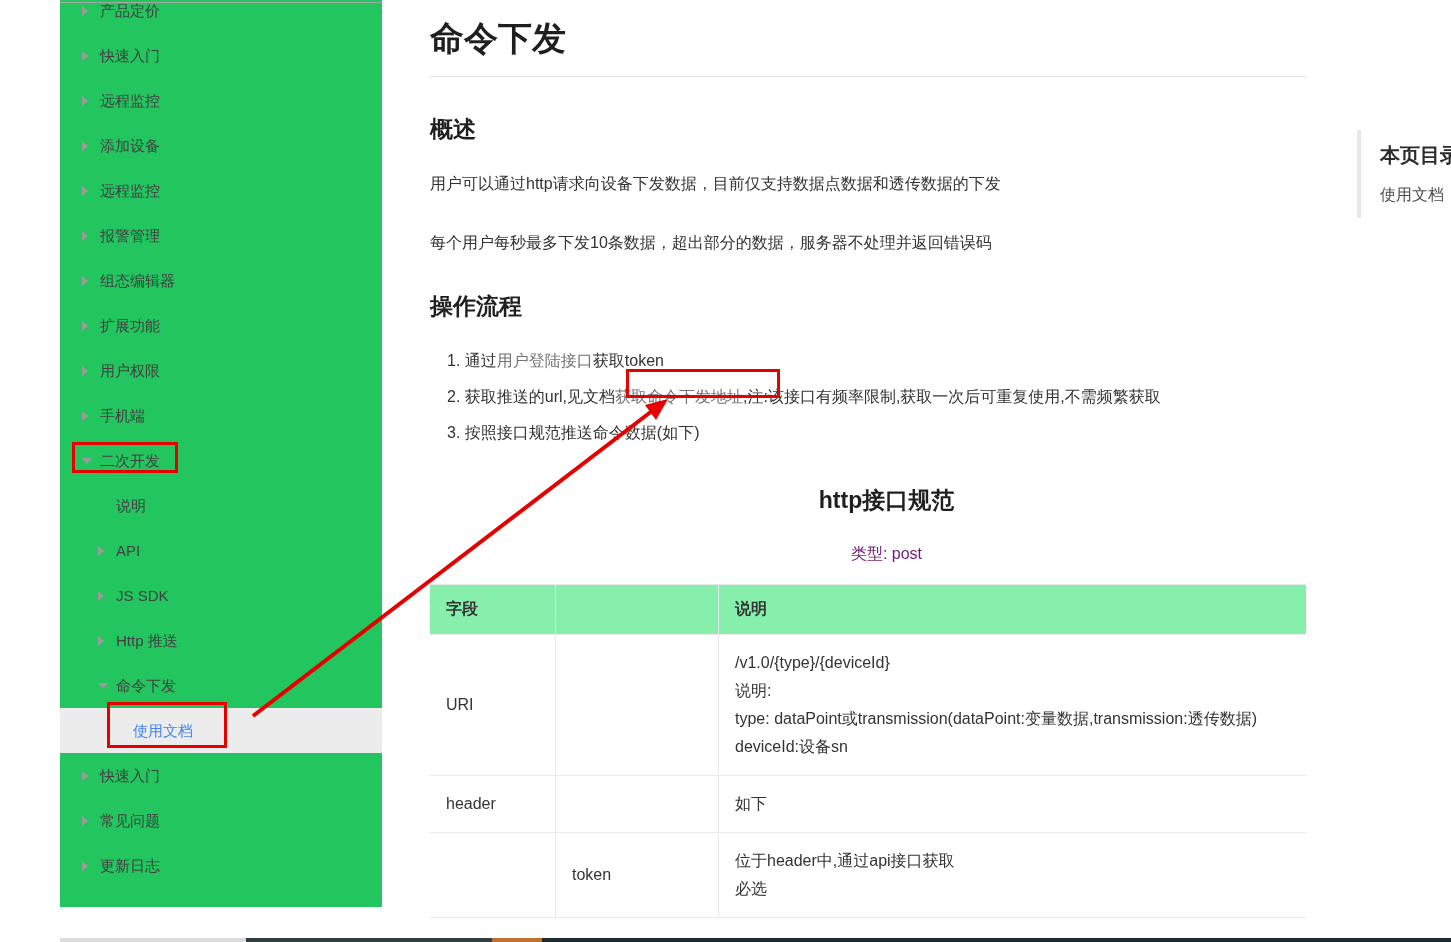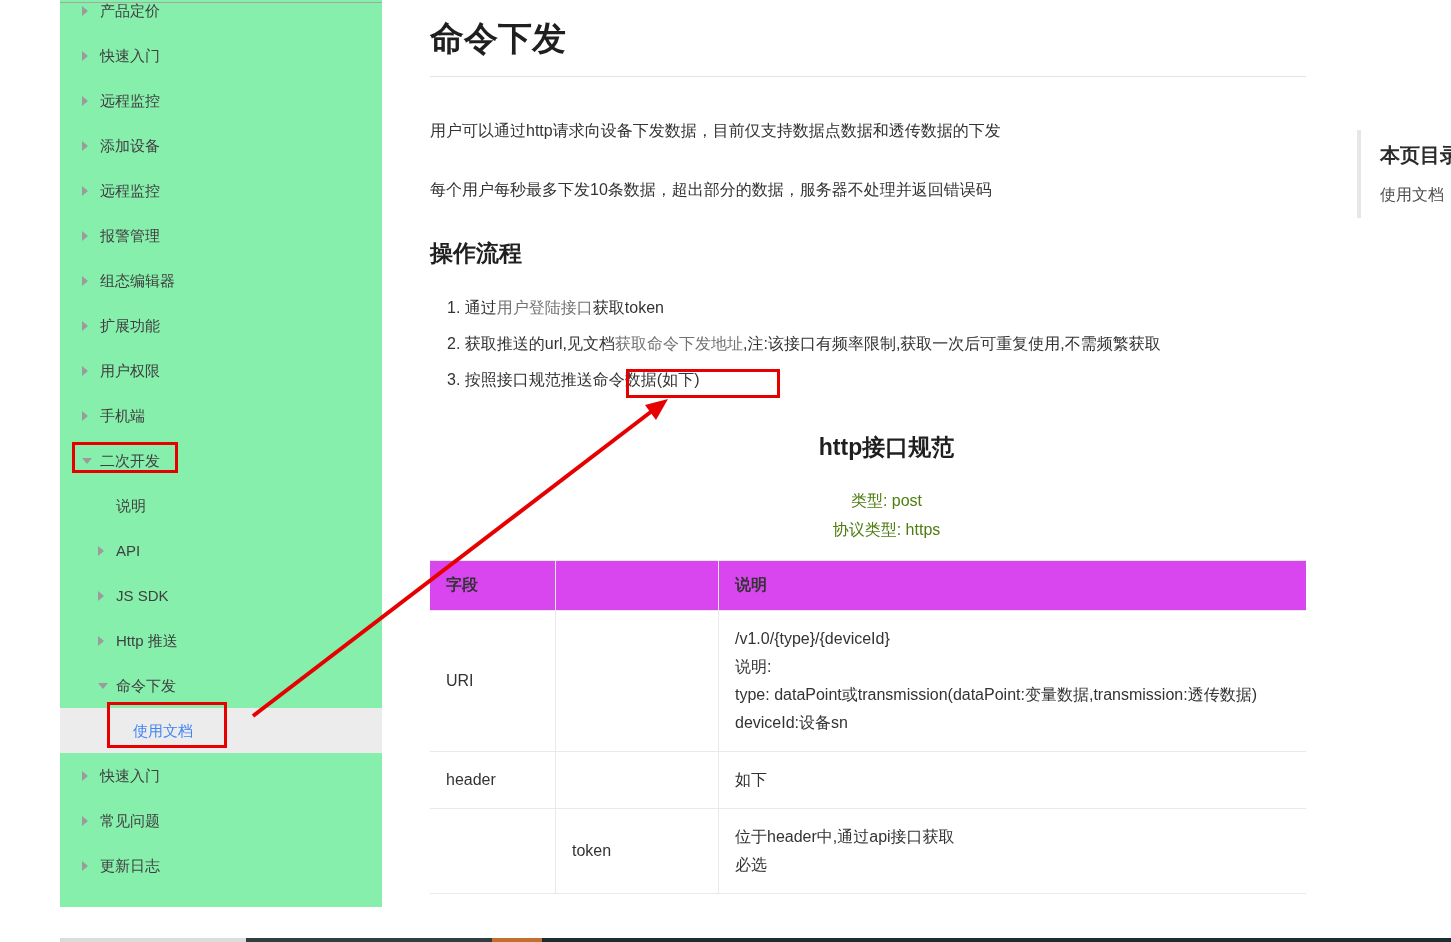--- a/index.html
+++ b/index.html
@@ -5,21 +5,21 @@
   html,body{margin:0;padding:0;}
   body{
     width:1451px;height:942px;position:relative;overflow:hidden;
     background:#ffffff;
     font-family:"Liberation Sans","DejaVu Sans",sans-serif;
     color:#333;
   }
   
   .sidebar{
     position:absolute;left:60px;top:0;width:322px;height:907px;
-    background:#86efac;overflow:hidden;
+    background:#22c55e;overflow:hidden;
   }
   .sidebar-topline{position:absolute;left:0;top:2px;width:100%;height:1px;background:#a6a6a6;}
   .sb-list{position:absolute;left:0;top:-12px;width:100%;}
   .sb-item{height:45px;line-height:45px;font-size:15px;color:#404040;display:flex;align-items:center;cursor:pointer;}
   .sb-item.lvl1{padding-left:22px;}
   .sb-item.lvl2{padding-left:38px;}
   .sb-item.lvl3{padding-left:73px;}
   .sb-item.active{background:#ececec;}
   .sb-item.active .sb-label{color:#4285f4;}
   .caret{display:inline-block;width:18px;flex:0 0 18px;}
@@ -31,38 +31,38 @@
     content:"";display:inline-block;width:0;height:0;
     border-top:6px solid #9b9b9b;border-left:5px solid transparent;border-right:5px solid transparent;
     vertical-align:2px;
   }
   .caret.hidden::before{content:"";}
   
   .main{position:absolute;left:430px;top:0;width:876px;}
   .page-title{font-size:34px;font-weight:bold;color:#1f1f1f;margin:16px 0 0 0;}
   .title-hr{height:1px;background:#e3e3e3;margin-top:14px;}
   .h2{font-size:23px;font-weight:bold;color:#1f1f1f;margin-top:37px;}
-  .para{font-size:16px;margin-top:44px;color:#333;}
+  .para{font-size:16px;margin-top:29px;color:#333;}
   .para + .para{margin-top:38px;}
   .steps{margin-top:21px;}
   .step{font-size:16px;line-height:36px;color:#333;padding-left:17px;}
   .step .olink{color:#737373;cursor:pointer;}
   .spec{margin-left:37px;text-align:center;}
   .h3{font-size:23px;font-weight:bold;color:#1f1f1f;margin-top:34px;}
-  .meta-line{font-size:16px;line-height:29px;color:#4d7c0f;}
+  .meta-line{font-size:16px;line-height:29px;color:#701a75;}
   .spec-meta{margin-top:16px;}
   
   table.spec-table{border-collapse:collapse;width:876px;margin-top:16px;table-layout:fixed;}
   .spec-table th,.spec-table td{
     font-size:16px;color:#333;text-align:left;font-weight:normal;
     padding:14px 14px 14px 16px;vertical-align:middle;
     border-top:1px solid #e9e9e9;border-bottom:1px solid #e9e9e9;
     white-space:pre-line;
   }
-  .spec-table th{background:#d946ef;font-weight:bold;height:20px;}
+  .spec-table th{background:#86efac;font-weight:bold;height:20px;}
   .spec-table .c1{width:95px;border-right:1px solid #e9e9e9;}
   .spec-table .c2{width:132px;border-right:1px solid #e9e9e9;}
   .spec-table td.c3{line-height:28px;}
   .row-uri td{height:110px;}
   .row-header td{height:26px;}
   .row-token td{height:54px;}
   
   .toc{position:absolute;left:1357px;top:130px;width:94px;}
   .toc-bar{position:absolute;left:0;top:0;width:4px;height:88px;background:#e7e7e7;}
   .toc-title{position:absolute;left:23px;top:12px;font-size:20px;font-weight:bold;color:#2b2b2b;white-space:nowrap;}
@@ -166,35 +166,35 @@
         <span class="caret right"></span>
         <span class="sb-label">更新日志</span>
       </div>
   </div>
 </aside>
 
 <main class="main">
   <h1 class="page-title">命令下发</h1>
   <div class="title-hr"></div>
 
+  <h2 class="h2">概述</h2>
   <p class="para">用户可以通过http请求向设备下发数据，目前仅支持数据点数据和透传数据的下发</p>
   <p class="para">每个用户每秒最多下发10条数据，超出部分的数据，服务器不处理并返回错误码</p>
 
   <h2 class="h2">操作流程</h2>
   <div class="steps">
     <div class="step"><span>1.</span> <span>通过</span><span class="olink">用户登陆接口</span><span>获取token</span></div>
     <div class="step"><span>2.</span> <span>获取推送的url,见文档</span><span class="olink">获取命令下发地址</span><span>,注:该接口有频率限制,获取一次后可重复使用,不需频繁获取</span></div>
     <div class="step"><span>3.</span> <span>按照接口规范推送命令数据(如下)</span></div>
   </div>
 
   <section class="spec">
     <h3 class="h3">http接口规范</h3>
     <div class="spec-meta">
       <div class="meta-line">类型: post</div>
-      <div class="meta-line">协议类型: https</div>
     </div>
   </section>
 
   <table class="spec-table">
     <thead>
       <tr>
         <th class="c1">字段</th>
         <th class="c2"></th>
         <th class="c3">说明</th>
       </tr>

